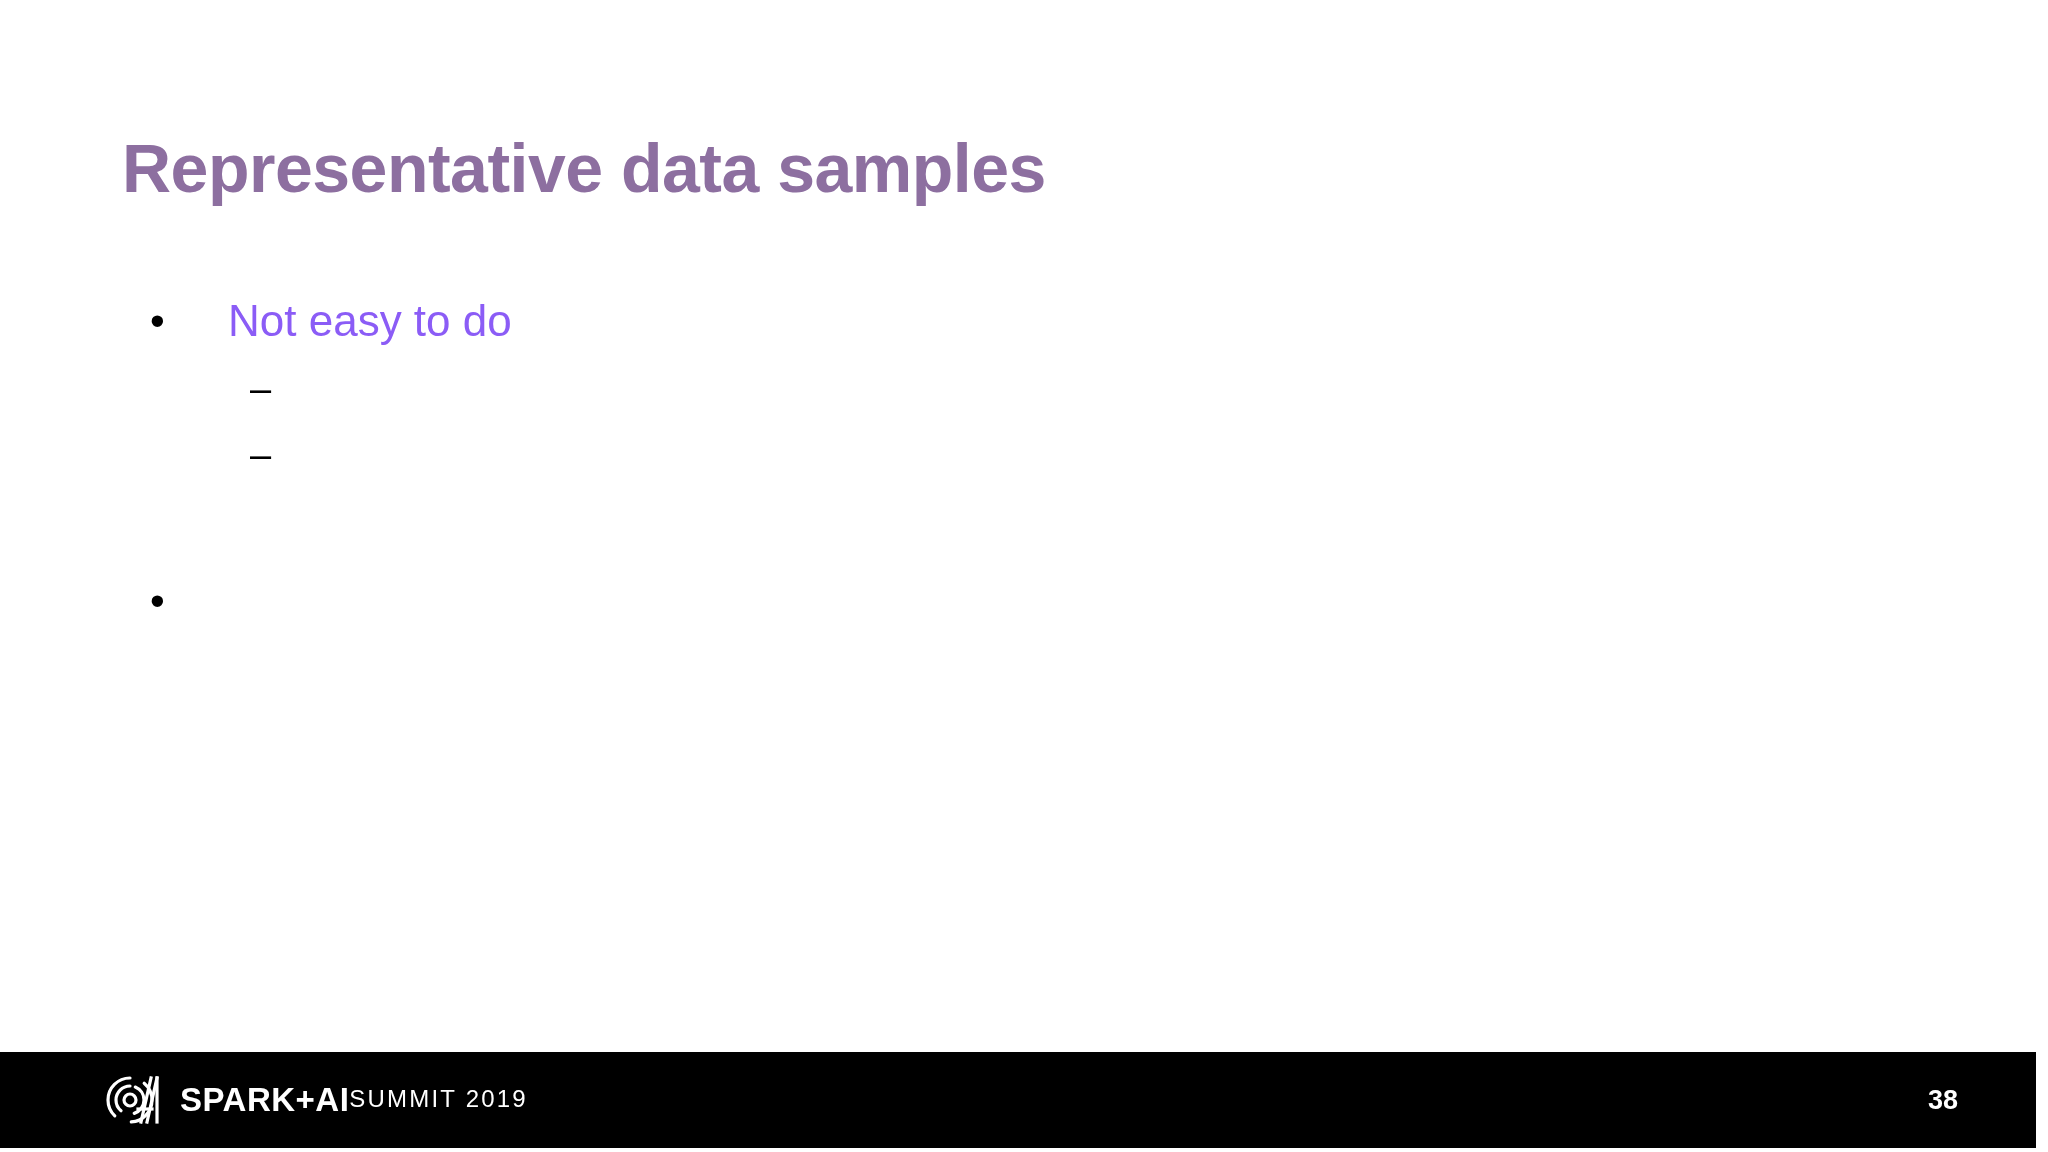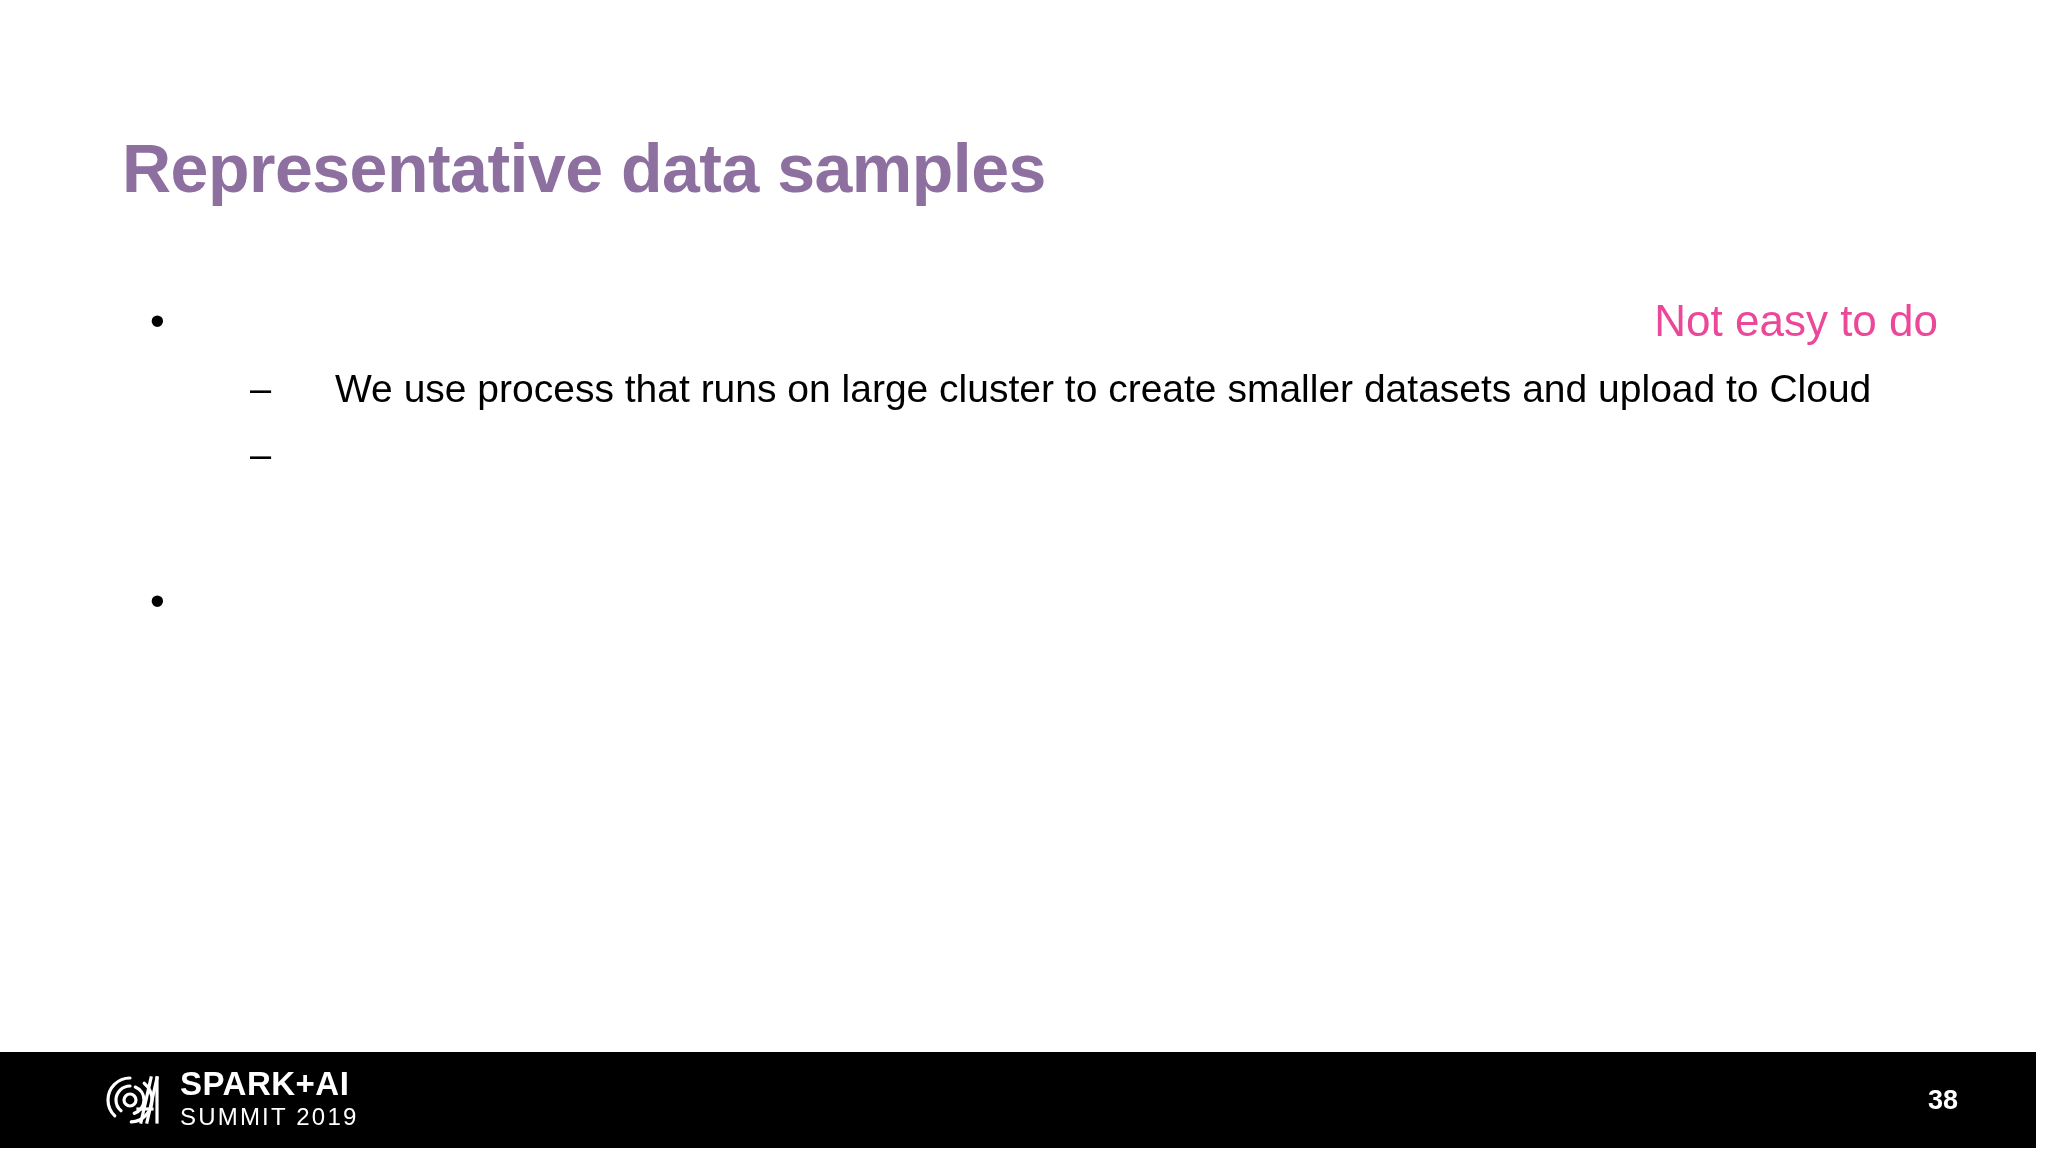--- a/index.html
+++ b/index.html
@@ -63,23 +63,22 @@
     font-size: 42px;
     line-height: 62px;
     color: #000000;
     text-align: left;
   }
 
   .bullet-l1-text {
     display: block;
     font-size: 44px;
     line-height: 62px;
-    color: #ec4899;
+    color: #8b5cf6;
     font-weight: normal;
-    text-align: right;
   }
 
   .bullet-l2-row {
     position: relative;
     padding-left: 335px;
     padding-right: 160px;
     min-height: 58px;
     margin-top: 8px;
   }
 
@@ -126,21 +125,21 @@
   }
 
   .logo-mark {
     width: 64px;
     height: 62px;
     flex: 0 0 auto;
   }
 
   .logo-words {
     display: flex;
-    flex-direction: column;
+    flex-direction: row;
     justify-content: flex-start;
     line-height: 1;
   }
 
   .logo-line1 {
     font-size: 33px;
     font-weight: bold;
     color: #ffffff;
     letter-spacing: 0.5px;
     line-height: 34px;
@@ -174,21 +173,20 @@
   <div class="body-content">
 
     <div class="bullet-l1">
       <div class="bullet-l1-row">
         <span class="bullet-l1-marker">•</span>
         <span class="bullet-l1-text">Not easy to do</span>
       </div>
 
       <div class="bullet-l2-row">
         <span class="bullet-l2-marker">–</span>
-        <span class="bullet-l2-text">We use process that runs on large cluster to create smaller datasets and upload to Cloud</span>
       </div>
 
       <div class="bullet-l2-row">
         <span class="bullet-l2-marker">–</span>
       </div>
     </div>
 
     <div class="gap-block"></div>
 
     <div class="bullet-l1">

